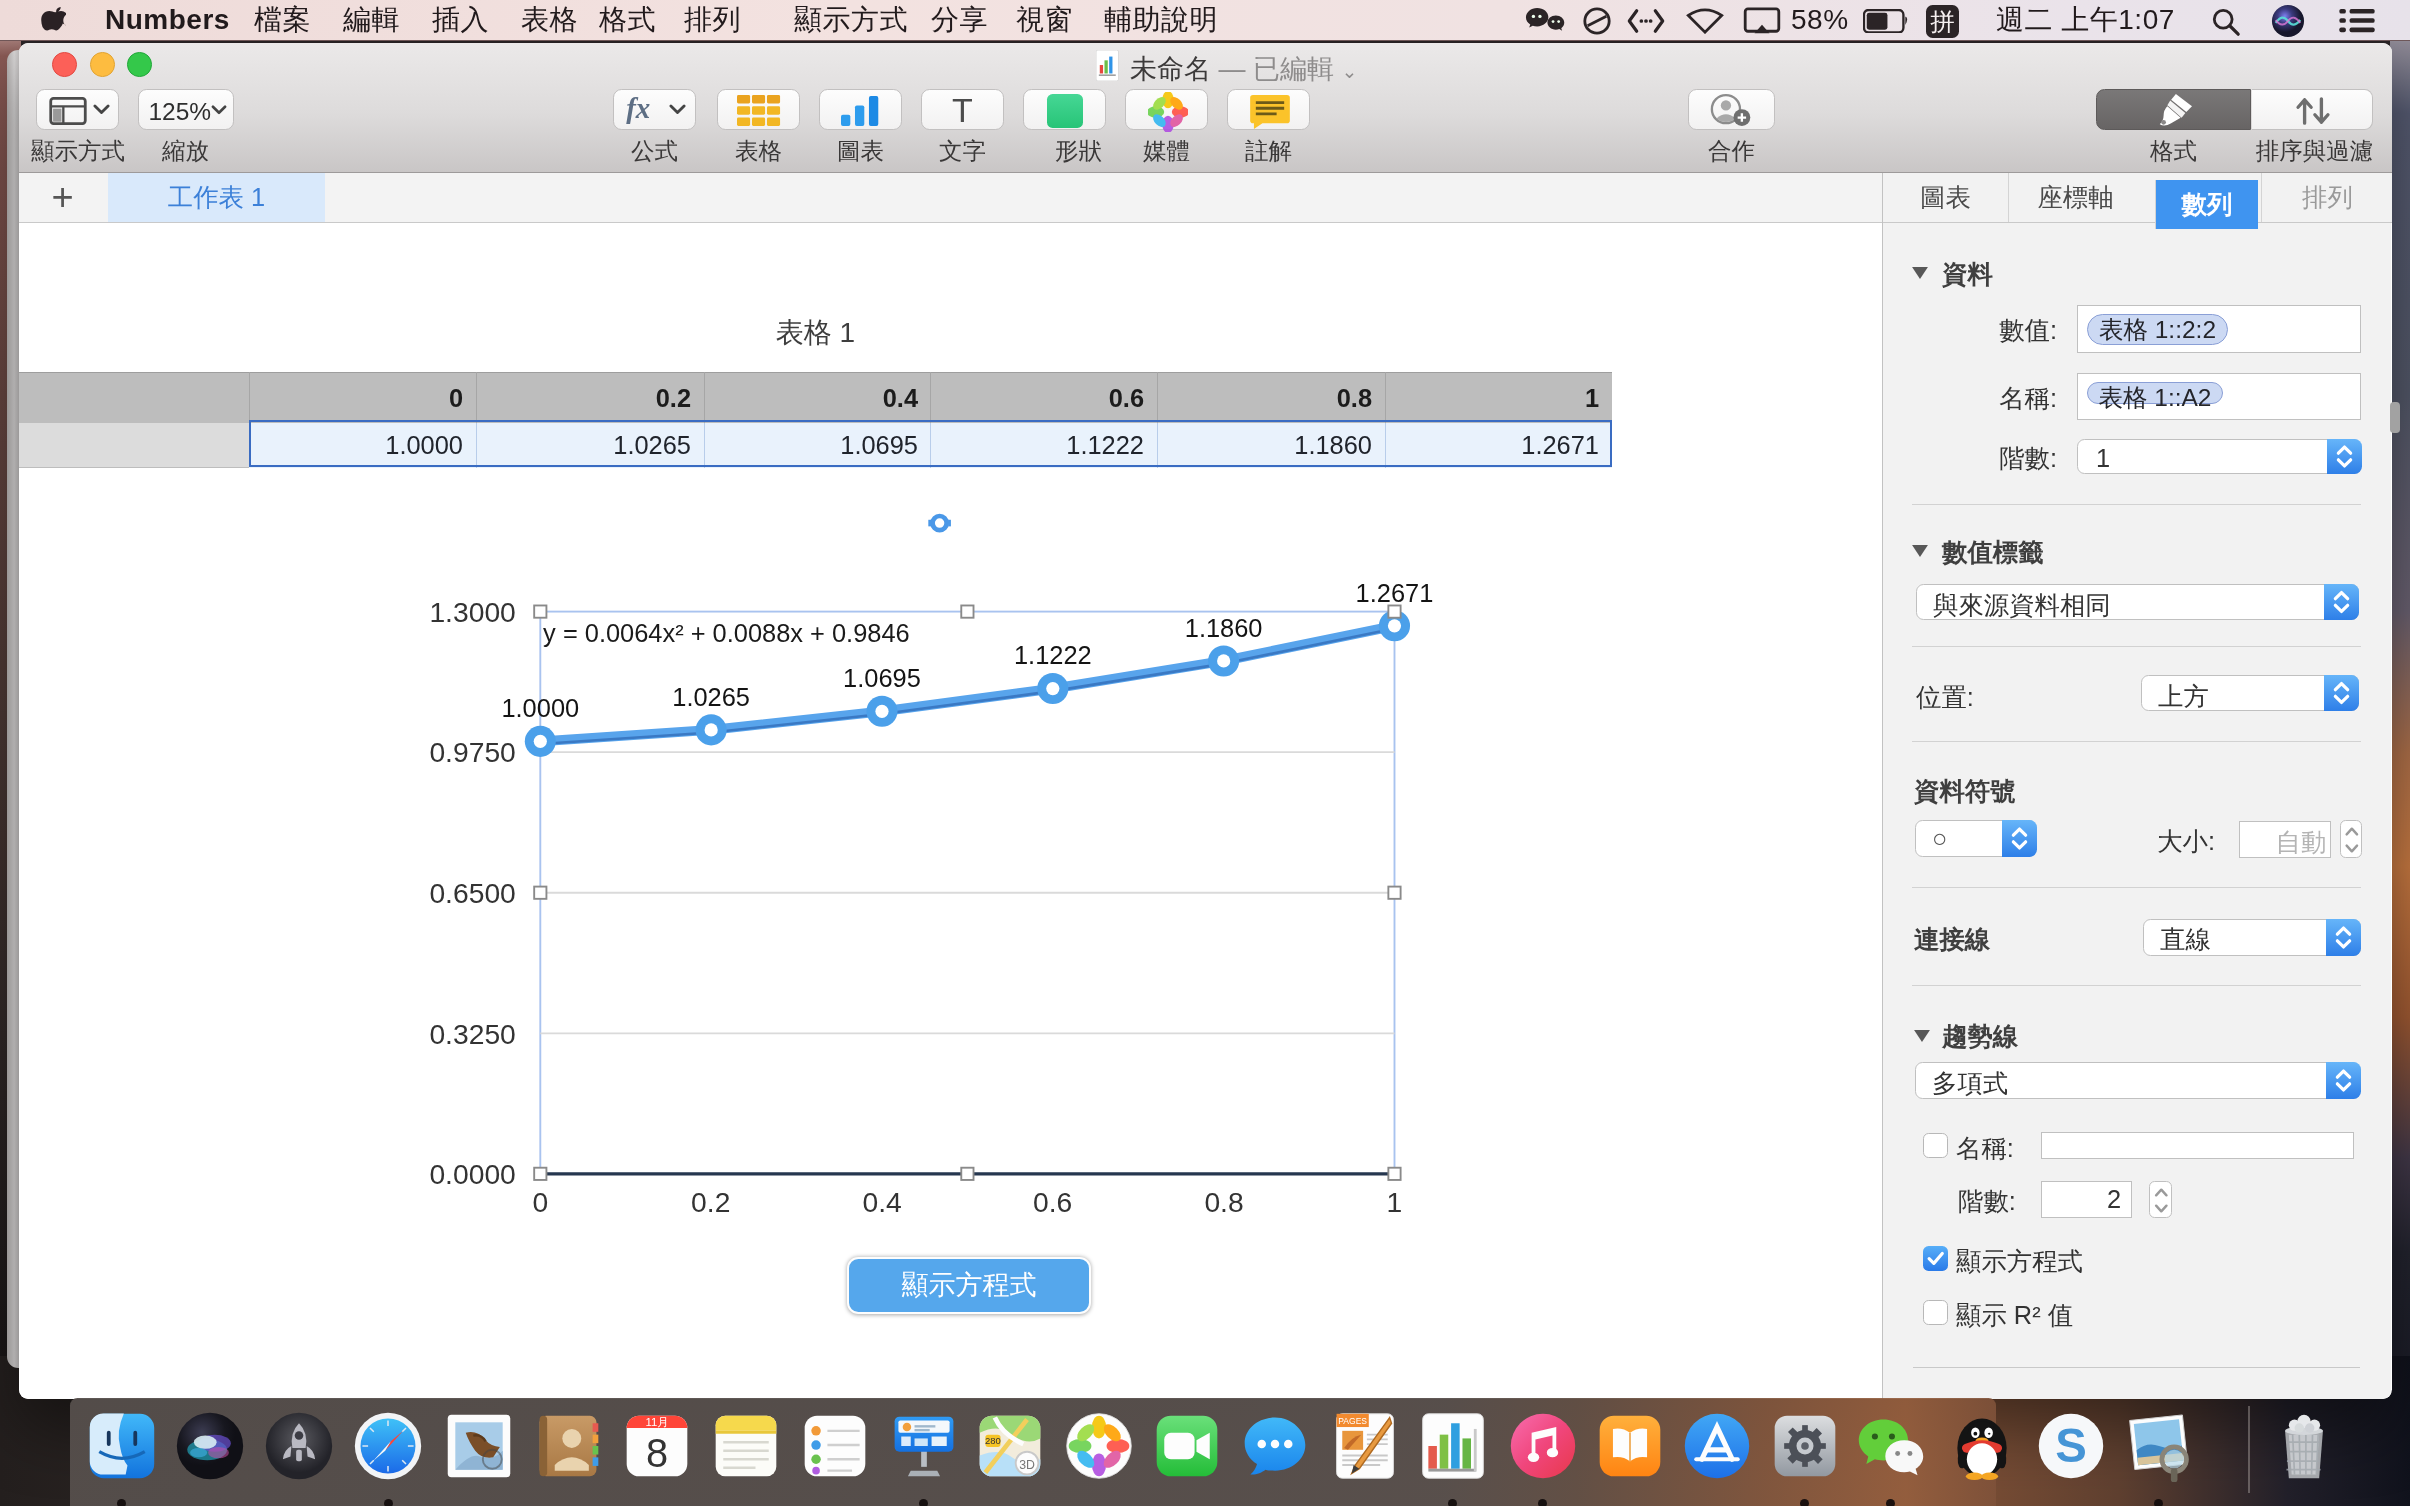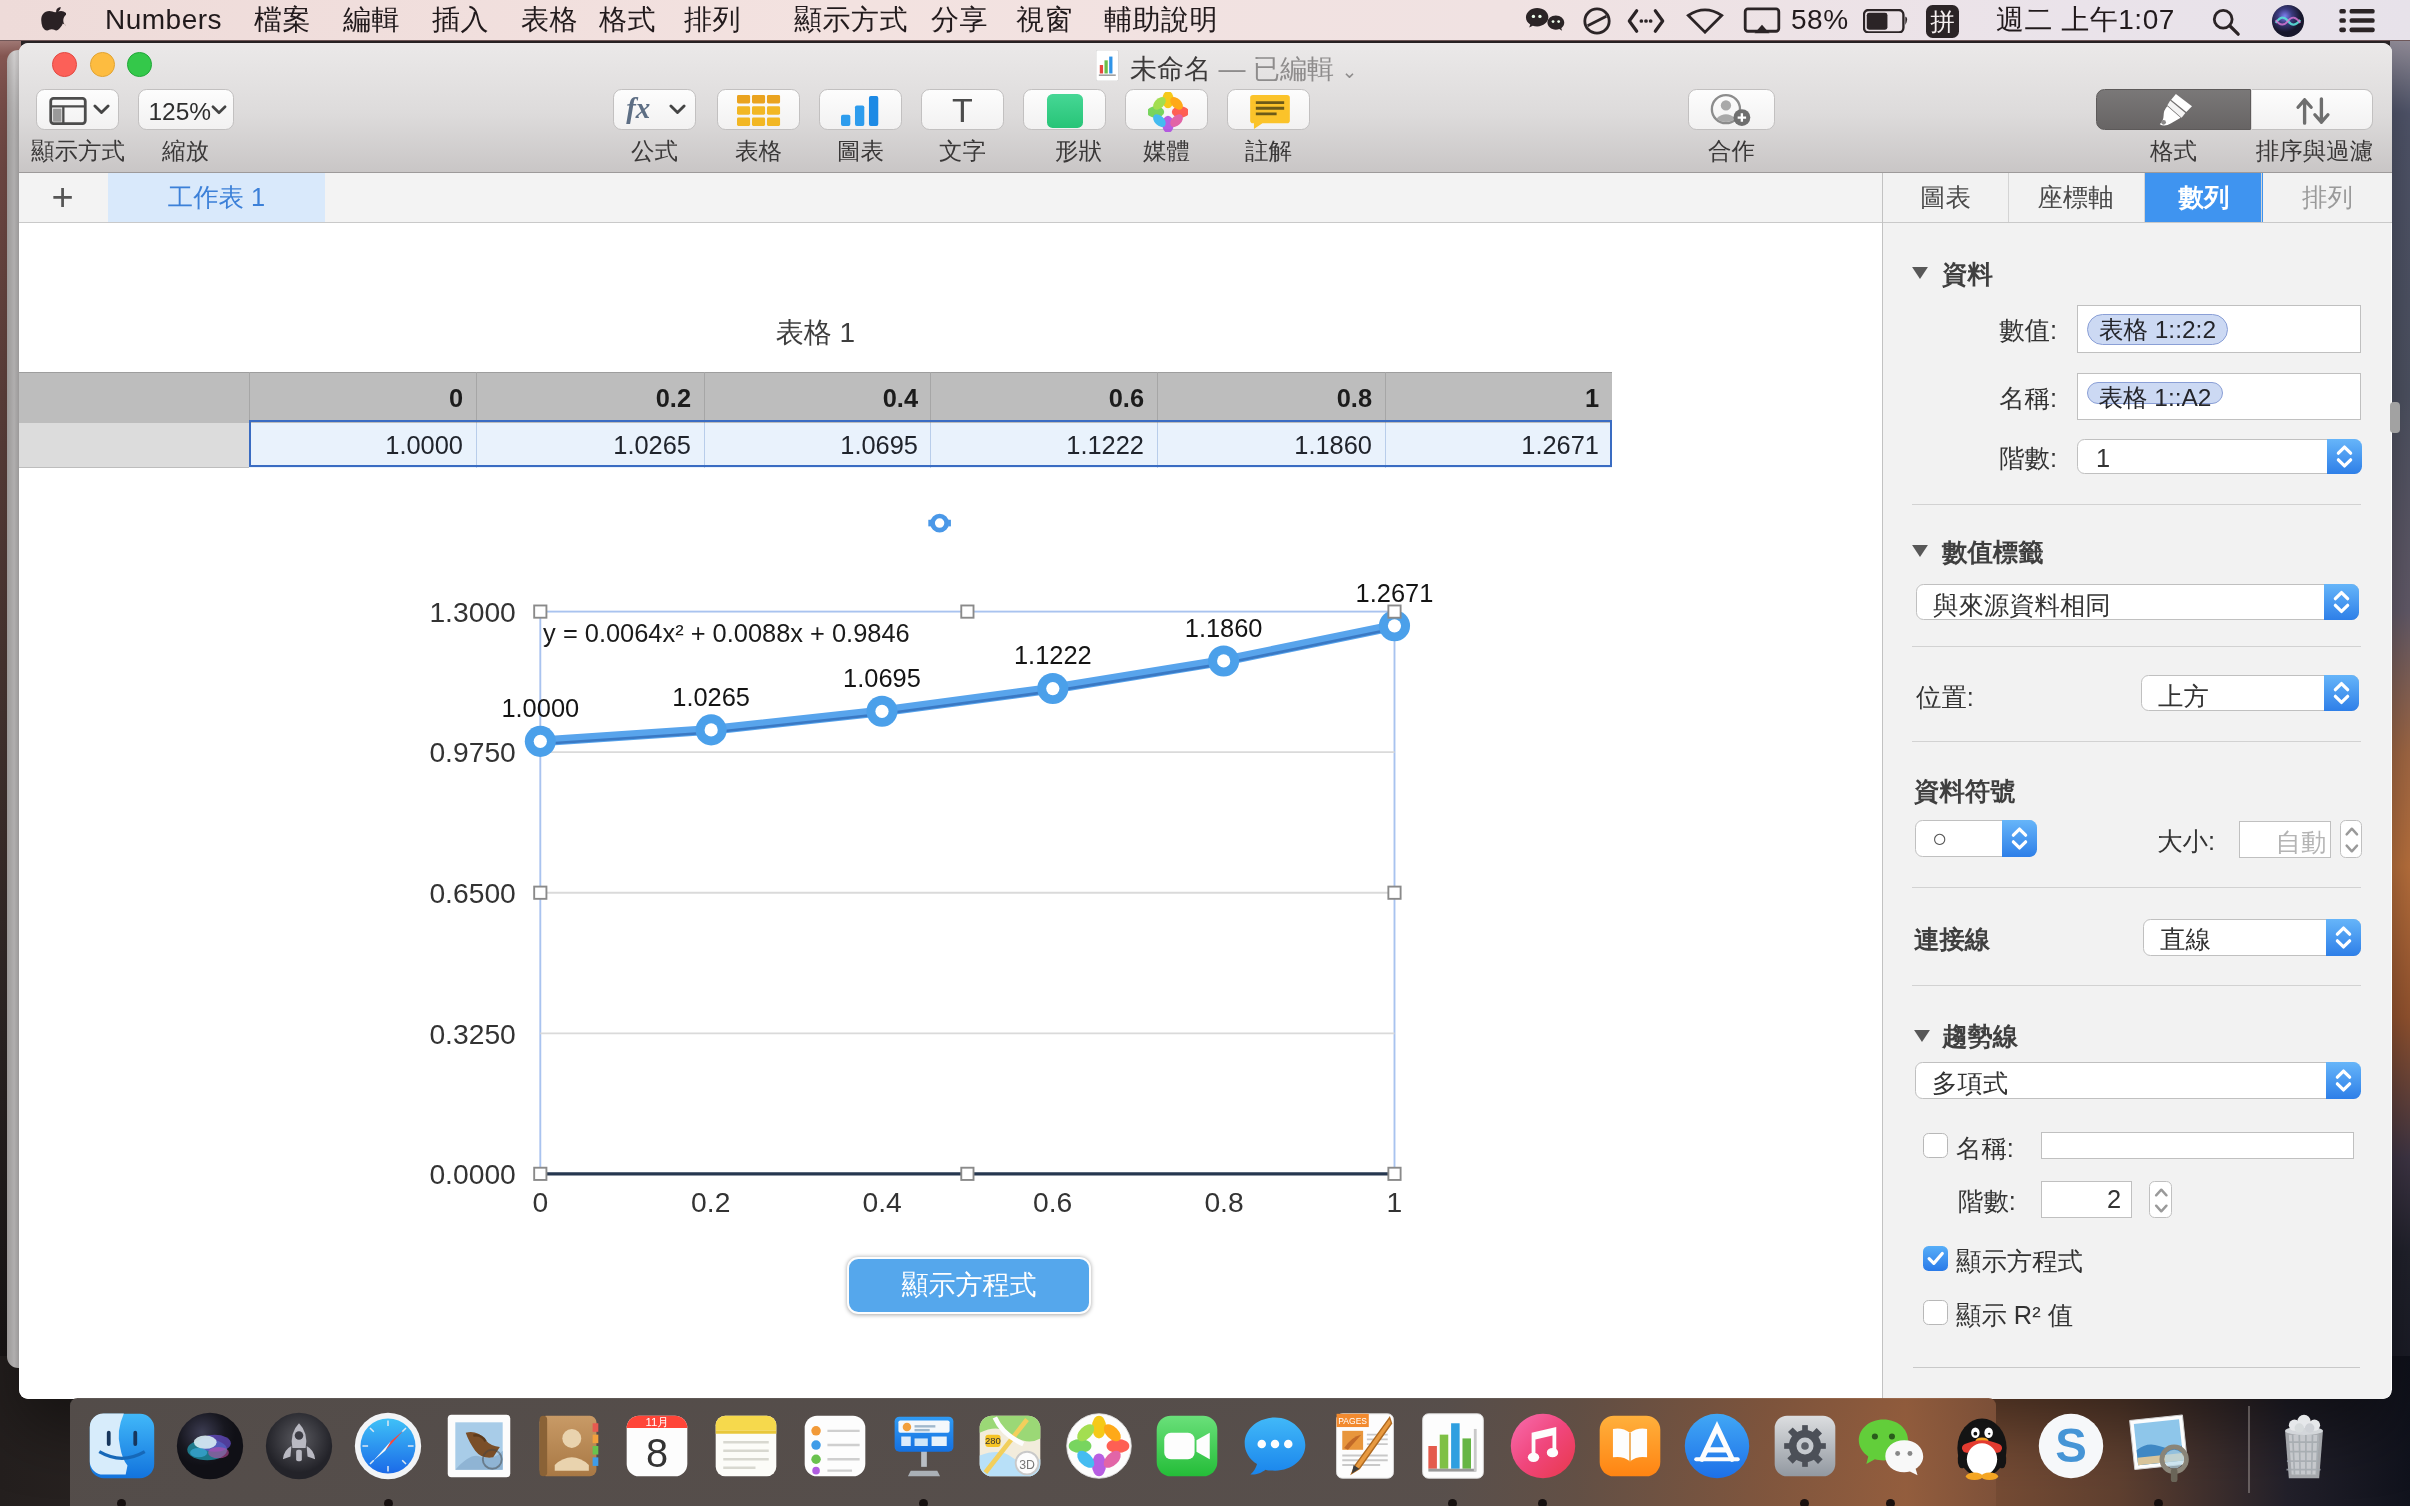--- a/index.html
+++ b/index.html
@@ -277,21 +277,21 @@
           <line x1="546" y1="16" x2="549" y2="16" stroke-width="7"></line>
           <line x1="567" y1="16" x2="570" y2="16" stroke-width="7"></line>
         </g>
     </svg>
     <div style="position:absolute;left:828px;top:1034px;width:244px;height:57px;background:#55a7ec;border:2.8px solid #fdfdfd;border-radius:11.3px;box-shadow:0 0.9px 4.7px rgba(0,0,0,.35);box-sizing:border-box;color:#fff;font-size:27px;text-align:center;line-height:52px;">顯示方程式</div>
   </div>
   <div id="sidebar">
       <div id="sbtabs">
     <div class="sbtab" style="left:0;width:125px;border-left:none;">圖表</div>
     <div class="sbtab" style="left:125px;width:134px;">座標軸</div>
-    <div class="sbtab sel" style="left:261px;width:119px;">數列</div>
+    <div class="sbtab sel" style="left:272px;width:103px;margin-top:7px;">數列</div>
     <div class="sbtab" style="left:378px;width:132px;color:#9a9a9a;">排列</div>
   </div>
   <svg class="abs" style="left:29px;top:93px" width="16" height="14" viewBox="0 0 17 15">
         <path d="M0 1 L17 1 L8.5 14 Z" fill="#585858"></path>
       </svg>
   <div class="srow blab" style="left:59px;top:85px;">資料</div>
   <div class="srow" style="left:56px;top:141px;width:118px;text-align:right;">數值:</div>
   <div class="fbox" style="left:194px;top:132px;width:284px;height:48px;"></div>
   <div class="cap" style="left:204px;top:141px;width:141px;height:31px;line-height:29px;">表格 1::2:2</div>
   <div class="srow" style="left:56px;top:209px;width:118px;text-align:right;">名稱:</div>
@@ -389,21 +389,21 @@
   <div class="srow" style="left:73px;top:1072px;">顯示方程式</div>
   <div class="cb cbw" style="left:40px;top:1127px;"></div>
   <div class="srow" style="left:73px;top:1126px;">顯示 R² 值</div>
   <div class="sep" style="left:30px;top:1194px;width:447px;background:#c9c9c9;"></div>
   </div>
 </div>
 <div id="menubar" class="abs">
   <svg class="abs" style="left:41px;top:6.6px" width="24.5" height="28" viewBox="0 0 26 30">
       <path fill="#2a2124" d="M17.5 4.8c-1.2 1.4-3.1 2.4-4.7 2.3-.2-1.8.7-3.7 1.7-4.8C15.7 1 17.7.1 19.2 0c.2 1.8-.6 3.6-1.7 4.8zm4.8 18.6c-.9 2-1.3 2.9-2.5 4.6-1.6 2.4-3.9 5.4-6.7 5.4-2.5 0-3.2-1.6-6.6-1.6-3.4 0-4.1 1.6-6.6 1.7-2.8 0-5-2.7-6.6-5.1C-9 22.1-9.4 14.4-6.2 10.3-3.9 7.4-.3 5.7 3.1 5.7c3.4 0 5.6 1.7 8.4 1.7 2.7 0 4.4-1.7 8.3-1.7 3 0 6.2 1.6 8.5 4.4-7.5 4.1-6.3 14.8-1 16.3z" transform="translate(6.5,0) scale(.75)"></path>
     </svg>
-  <div class="mtxt" style="left:105px;font-weight:normal;text-align:center;">Numbers</div>
+  <div class="mtxt" style="left:105px;font-weight:bold;text-align:center;">Numbers</div>
   <div class="mtxt" style="left:254px;">檔案</div>
   <div class="mtxt" style="left:343px;">編輯</div>
   <div class="mtxt" style="left:432px;">插入</div>
   <div class="mtxt" style="left:521px;">表格</div>
   <div class="mtxt" style="left:599px;">格式</div>
   <div class="mtxt" style="left:684px;">排列</div>
   <div class="mtxt" style="left:794px;">顯示方式</div>
   <div class="mtxt" style="left:931px;">分享</div>
   <div class="mtxt" style="left:1016px;">視窗</div>
   <div class="mtxt" style="left:1104px;">輔助說明</div>

